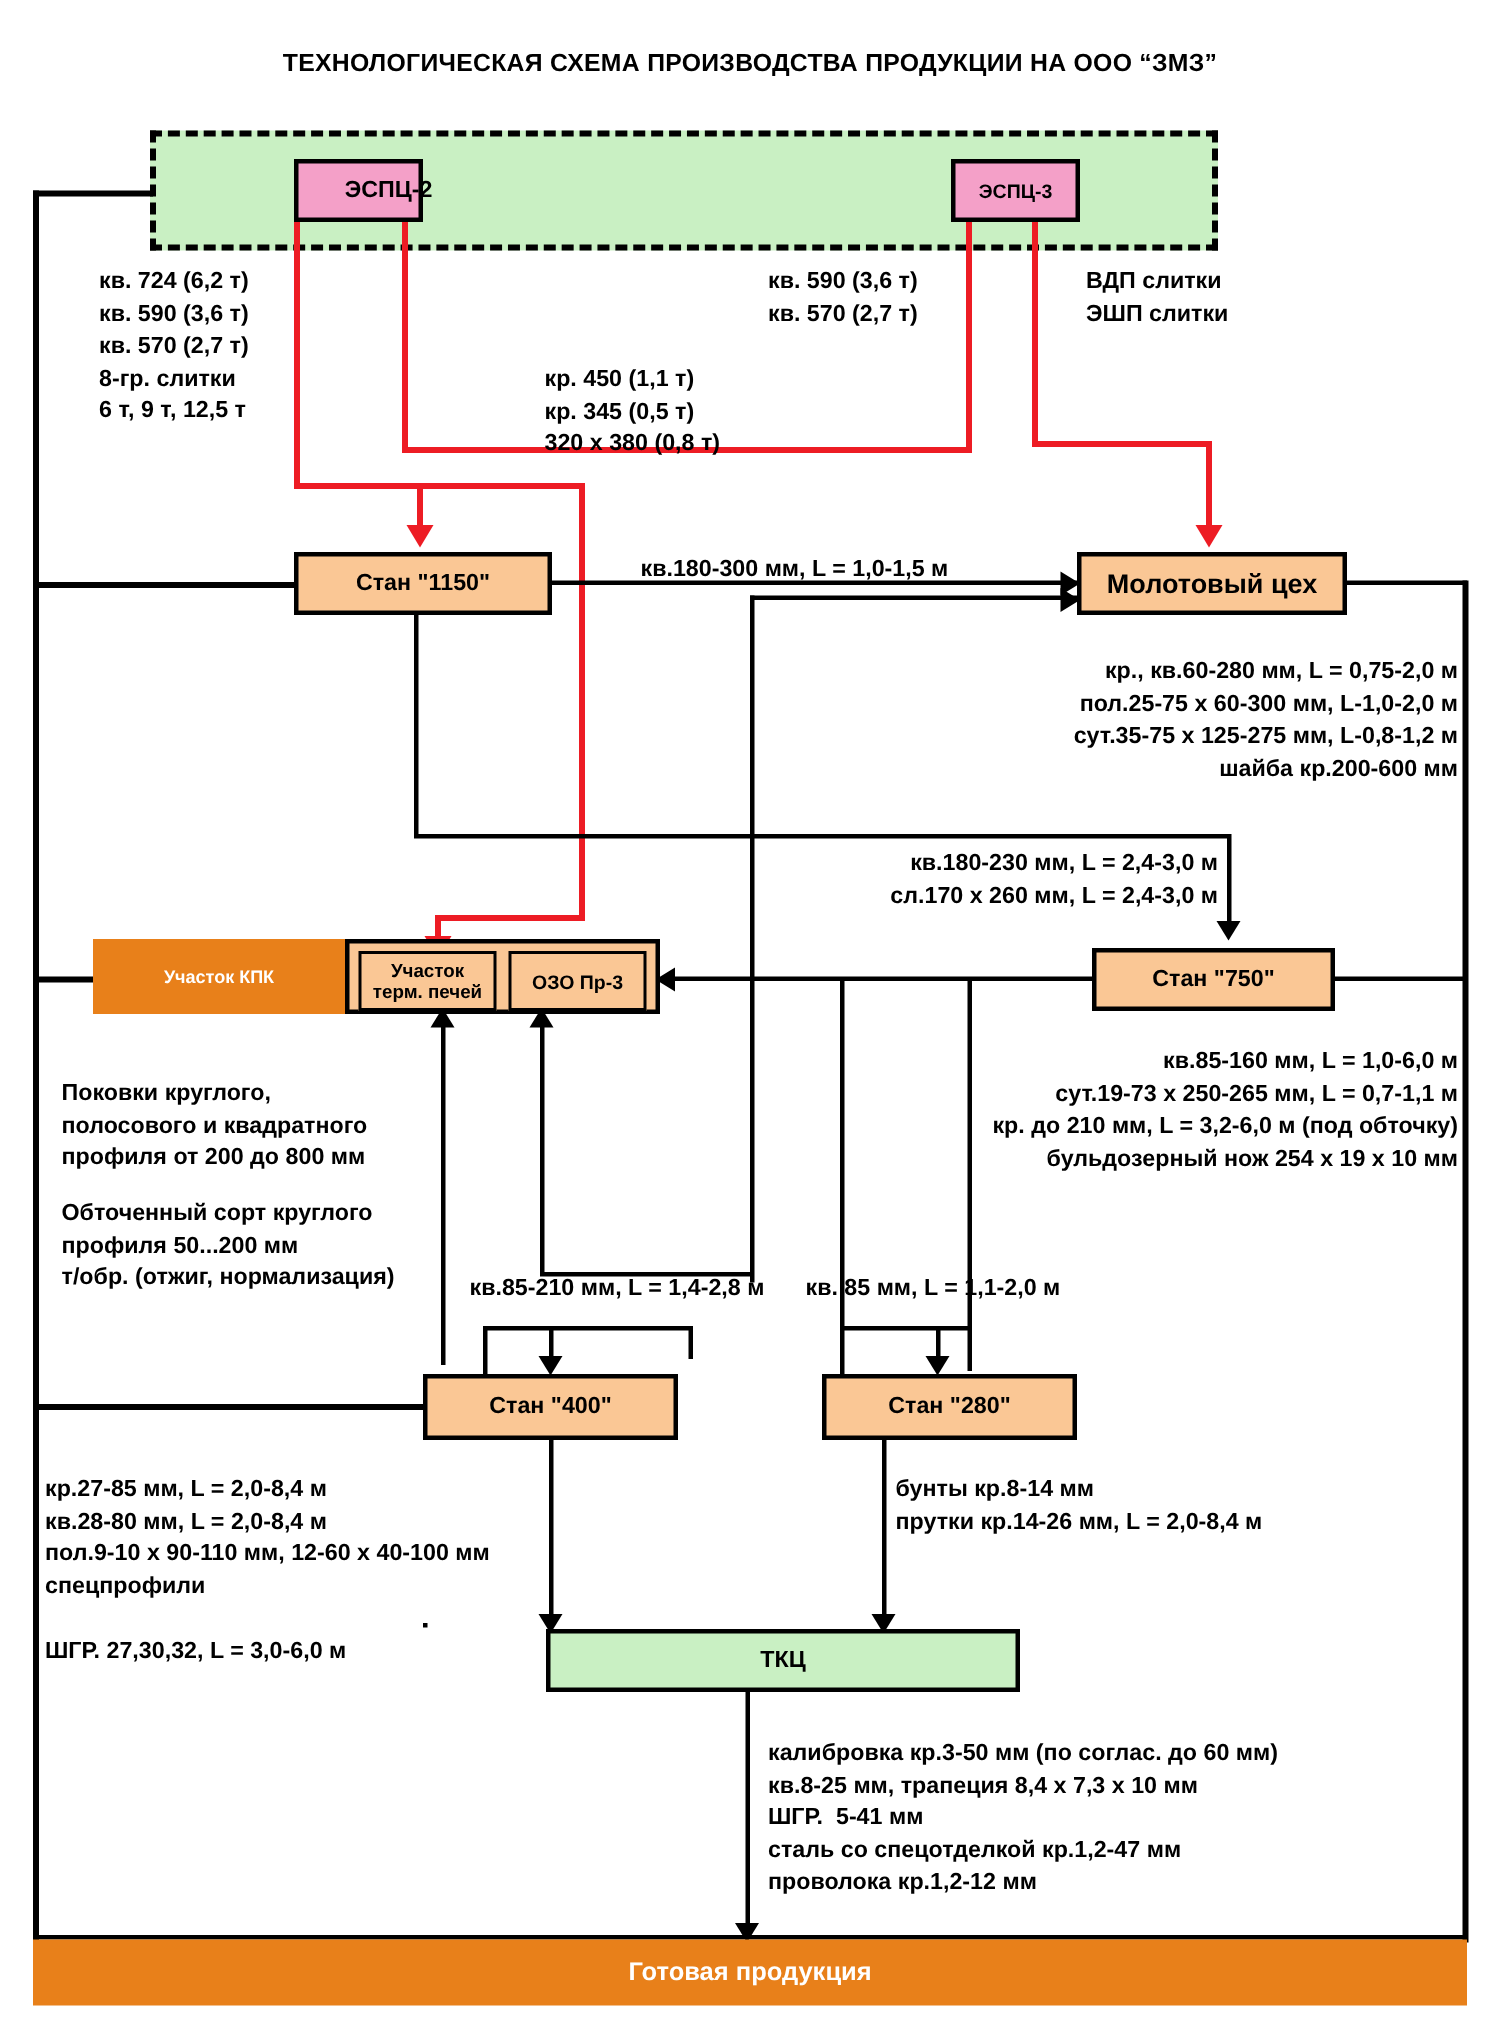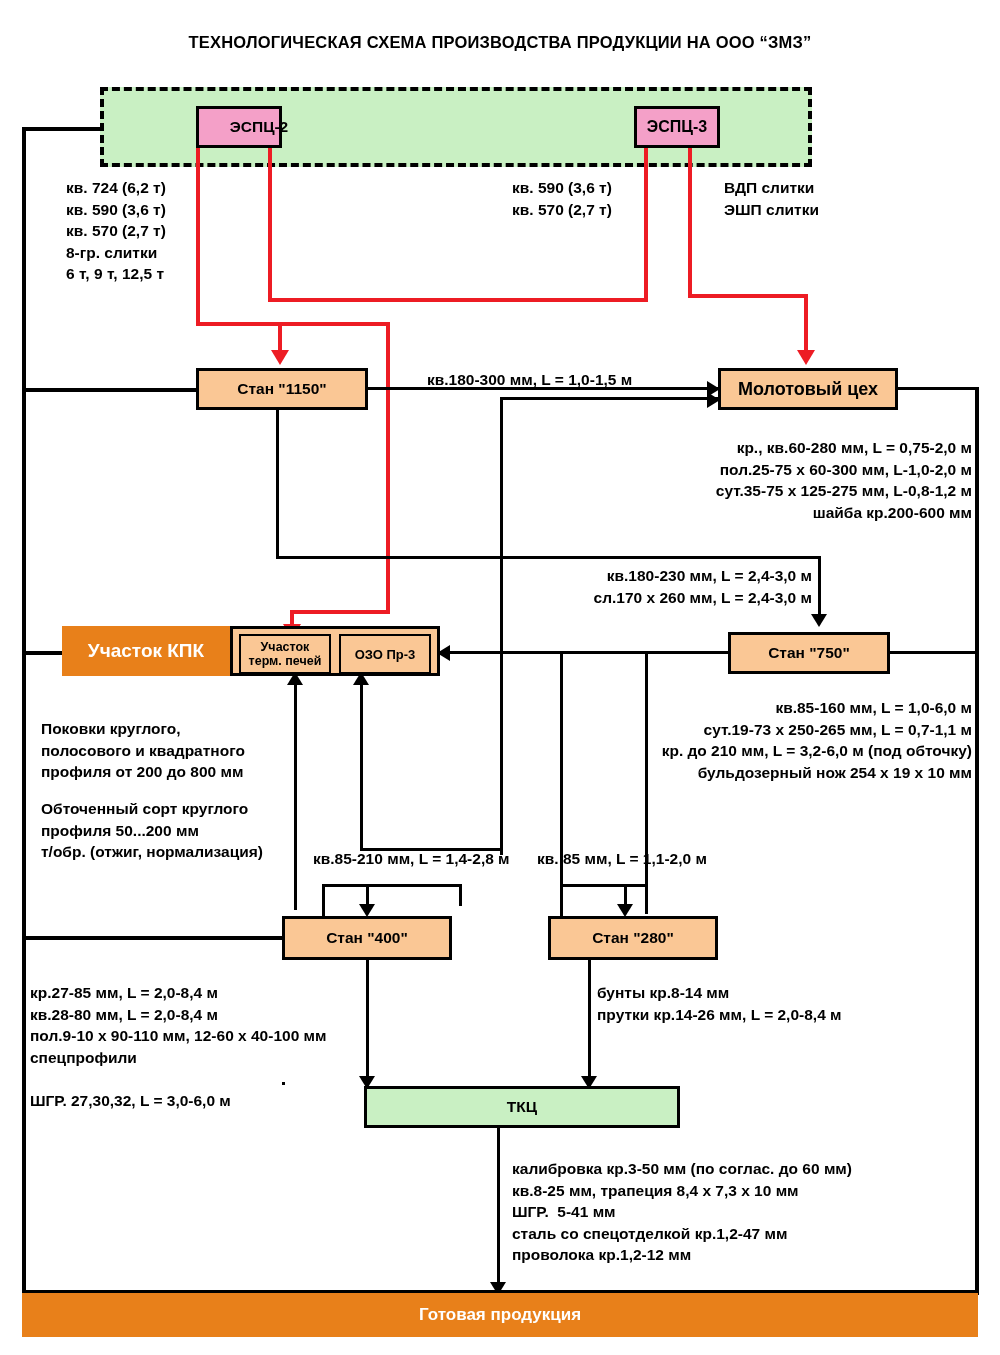--- a/index.html
+++ b/index.html
@@ -125,33 +125,33 @@
 
   <div class="ln" style="left:497px;top:1128px;width:3px;height:160px;"></div>
   <div class="ah ah-d" style="left:490px;top:1282px;"></div>
 
   <div class="ln" style="left:22px;top:1290px;width:956px;height:3px;"></div>
 
   <div class="box b-pink" style="left:196px;top:106px;width:86px;height:42px;font-size:15.5px;padding-left:40px;">
     <span>ЭСПЦ-2</span>
   </div>
 
-  <div class="box b-pink" style="left:634px;top:106px;width:86px;height:42px;font-size:16px;">
+  <div class="box b-pink" style="left:634px;top:106px;width:86px;height:42px;font-size:13px;">
     <span>ЭСПЦ-3</span>
   </div>
 
   <div class="box b-peach" style="left:196px;top:368px;width:172px;height:42px;font-size:15.5px;">
     <span>Стан "1150"</span>
   </div>
 
   <div class="box b-peach" style="left:718px;top:368px;width:180px;height:42px;font-size:18px;">
     <span>Молотовый цех</span>
   </div>
 
-  <div class="box b-orange" style="left:62px;top:626px;width:168px;height:50px;font-size:19px;border:none;">
+  <div class="box b-orange" style="left:62px;top:626px;width:168px;height:50px;font-size:12px;border:none;">
     <span>Участок КПК</span>
   </div>
 
   <div class="box b-peach" style="left:230px;top:626px;width:210px;height:50px;padding:14px;">
     <div class="box b-peach" style="position:absolute;left:6px;top:5px;width:92px;height:40px;border:2px solid #000;
                 font-size:12.5px;line-height:14px;white-space:pre;">
       <span>Участок
 терм. печей</span>
     </div>
     <div class="box b-peach" style="position:absolute;left:106px;top:5px;width:92px;height:40px;border:2px solid #000;
@@ -179,20 +179,23 @@
   <div class="box b-orange" style="left:22px;top:1293px;width:956px;height:44px;font-size:17px;border:none;">
     <span>Готовая продукция</span>
   </div>
 
   <div class="txt" style="left:66px;top:177px;">кв. 724 (6,2 т)
 кв. 590 (3,6 т)
 кв. 570 (2,7 т)
 8-гр. слитки
 6 т, 9 т, 12,5 т</div>
 
+  <div class="txt" style="left:363px;top:242px;">кр. 450 (1,1 т)
+кр. 345 (0,5 т)
+320 х 380 (0,8 т)</div>
 
   <div class="txt" style="left:512px;top:177px;">кв. 590 (3,6 т)
 кв. 570 (2,7 т)</div>
 
   <div class="txt" style="left:724px;top:177px;">ВДП слитки
 ЭШП слитки</div>
 
   <div class="txt" style="left:427px;top:369px;">кв.180-300 мм, L = 1,0-1,5 м</div>
 
 

